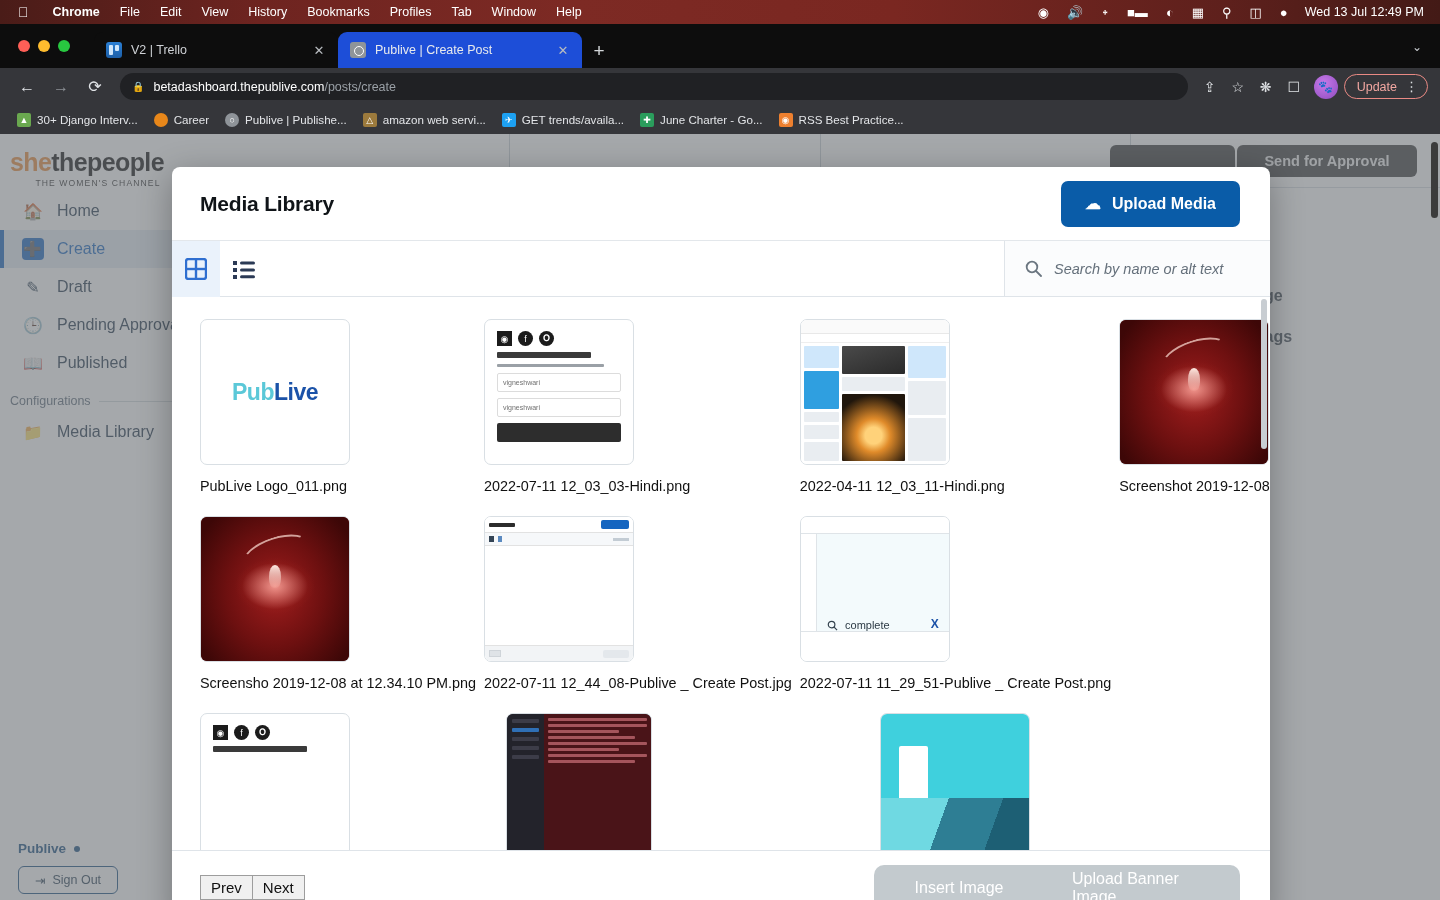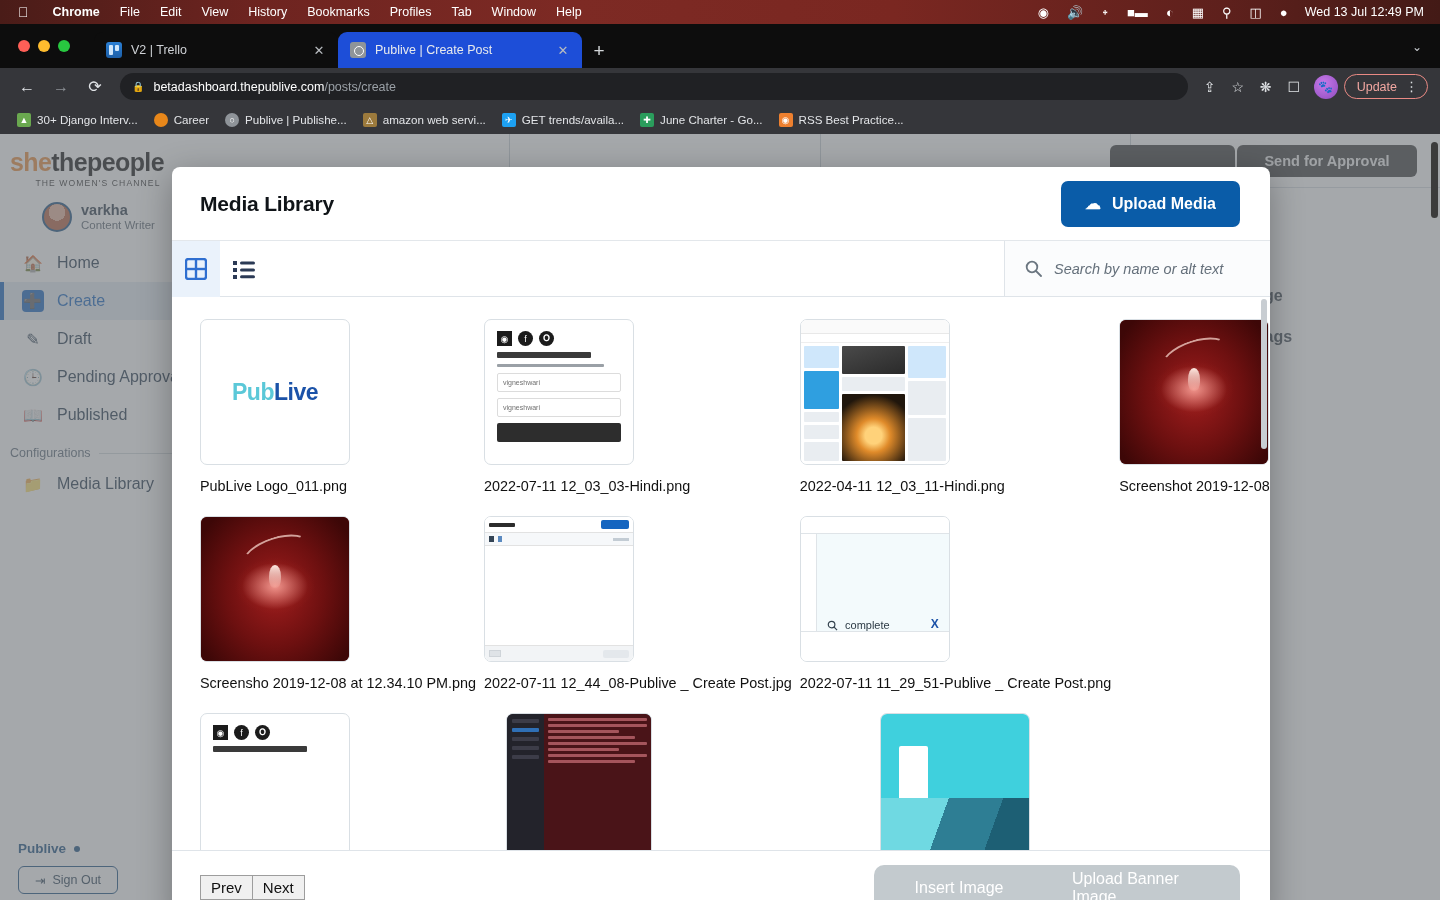--- a/index.html
+++ b/index.html
@@ -394,27 +394,20 @@
     </div>
   </div>
 
   <div class="page">
 
     <div class="sidebar">
       <div class="logo-wrap">
         <div class="logo"><span class="she">she</span><span class="rest">thepeople</span></div>
         <div class="logo-sub">THE WOMEN'S CHANNEL</div>
       </div>
-      <div class="user-row">
-        <div class="avatar"></div>
-        <div>
-          <div class="user-name">varkha</div>
-          <div class="user-role">Content Writer</div>
-        </div>
-      </div>
 
       <div class="nav-item">
         <span class="nav-ico">🏠</span>
         <span>Home</span>
       </div>
 
       <div class="nav-item active">
         <span class="nav-ico">➕</span>
         <span>Create</span>
       </div>

